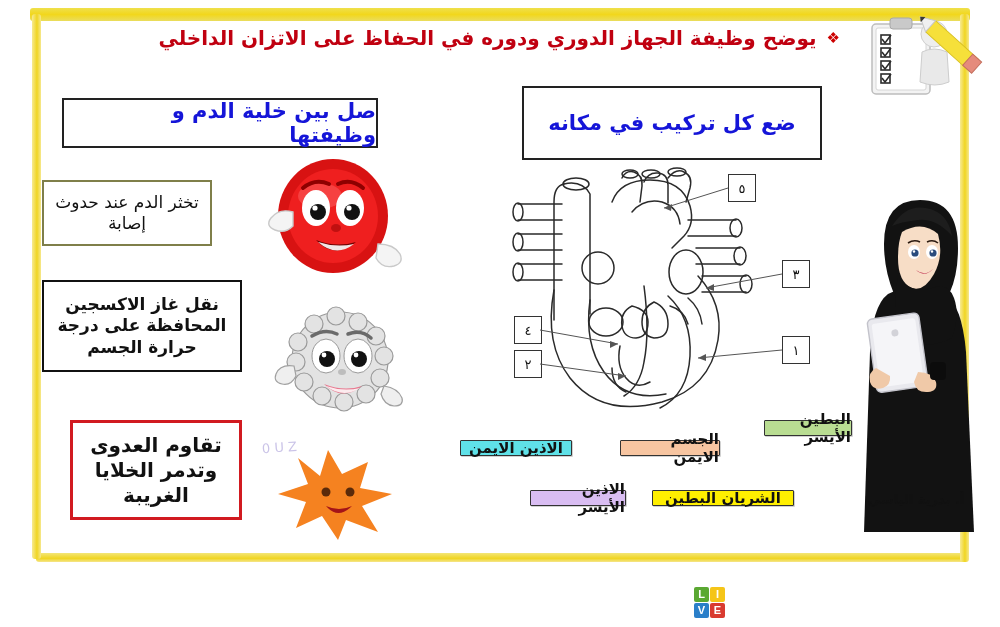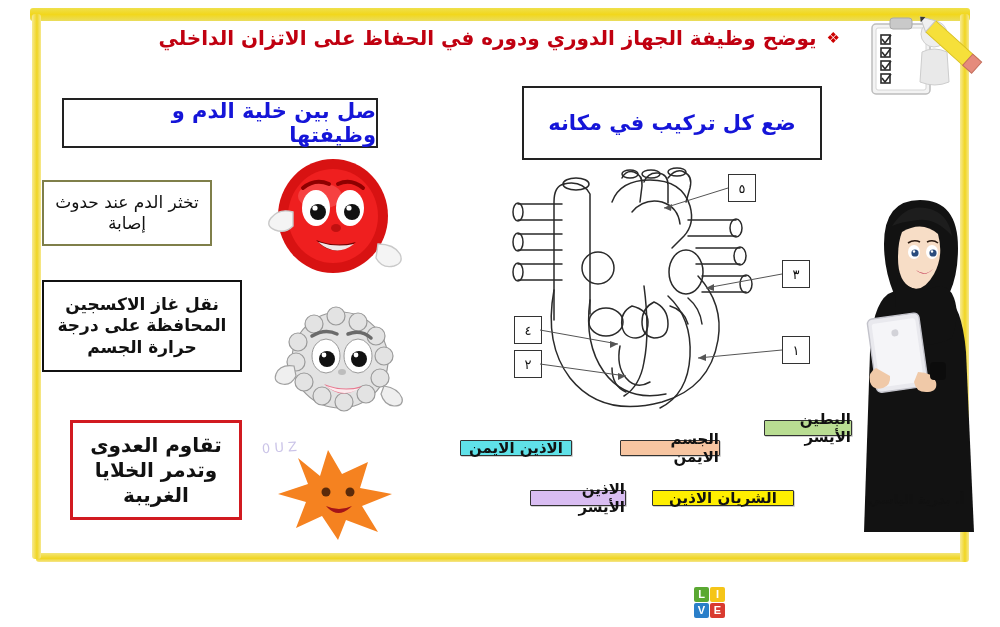--- a/index.html
+++ b/index.html
@@ -470,21 +470,21 @@
 <div class="chip" style="left:764px; top:420px; width:88px;  background:#b9dd92;">
   <span>البطين الأيسر</span>
 </div>
 <div class="chip" style="left:620px; top:440px; width:100px; background:#f7c5a1;">
   <span>الجسم الايمن</span>
 </div>
 <div class="chip" style="left:460px; top:440px; width:112px; background:#5fe1e8;">
   <span>الاذين الايمن</span>
 </div>
 <div class="chip" style="left:652px; top:490px; width:142px; background:#ffef00;">
-  <span>الشريان الاذين</span>
+  <span>الشريان البطين</span>
 </div>
 <div class="chip" style="left:530px; top:490px; width:96px;  background:#d9bdf2;padding-left:24px;">
   <span>الاذين الأيسر</span>
 </div>
 
 <svg id="teacher" viewBox="0 0 136 352">
 
   <path d="M40 108 q28 -14 56 0 q18 10 22 58 l8 180 l-110 0 l6 -180 q2 -46 18 -58 z" fill="#121212"></path>
 
   <path d="M36 58 q0 -44 36 -44 q38 0 38 48 q0 26 -8 44 q-8 18 -26 20 q-22 2 -30 -18 q-10 -24 -10 -50 z" fill="#121212"></path>

